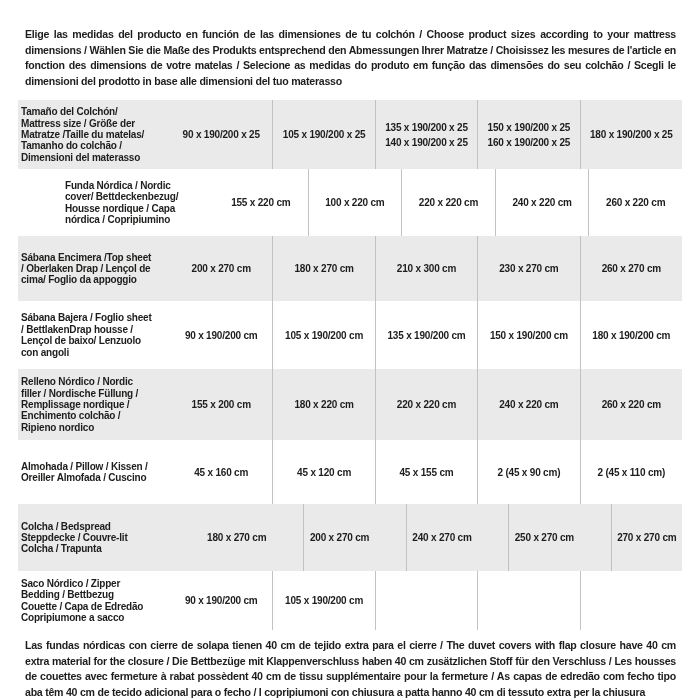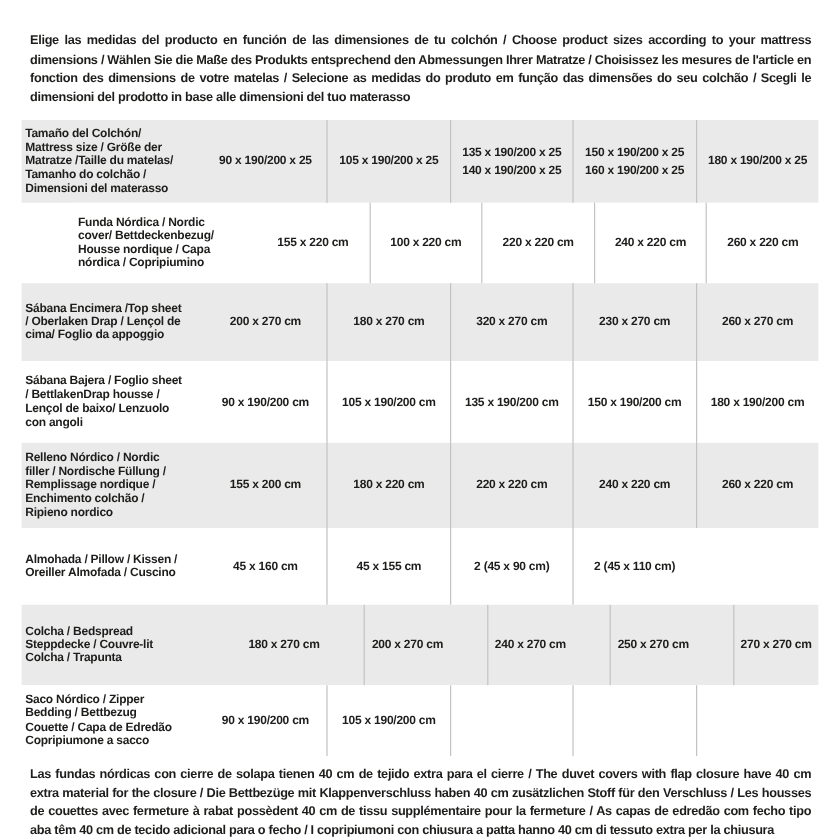--- a/index.html
+++ b/index.html
@@ -105,21 +105,21 @@
       <div class="cell value sep">100 x 220 cm</div>
       <div class="cell value sep">220 x 220 cm</div>
       <div class="cell value sep">240 x 220 cm</div>
       <div class="cell value sep">260 x 220 cm</div>
     </div>
 
     <div class="trow">
       <div class="cell label">Sábana Encimera /Top sheet / Oberlaken Drap / Lençol de cima/ Foglio da appoggio</div>
       <div class="cell value">200 x 270 cm</div>
       <div class="cell value sep">180 x 270 cm</div>
-      <div class="cell value sep">320 x 270 cm</div>
+      <div class="cell value sep">210 x 300 cm</div>
       <div class="cell value sep">230 x 270 cm</div>
       <div class="cell value sep">260 x 270 cm</div>
     </div>
 
     <div class="trow">
       <div class="cell label">Sábana Bajera / Foglio sheet / BettlakenDrap housse / Lençol de baixo/ Lenzuolo con angoli</div>
       <div class="cell value">90 x 190/200 cm</div>
       <div class="cell value sep">105 x 190/200 cm</div>
       <div class="cell value sep">135 x 190/200 cm</div>
       <div class="cell value sep">150 x 190/200 cm</div>
@@ -131,20 +131,21 @@
       <div class="cell value">155 x 200 cm</div>
       <div class="cell value sep">180 x 220 cm</div>
       <div class="cell value sep">220 x 220 cm</div>
       <div class="cell value sep">240 x 220 cm</div>
       <div class="cell value sep">260 x 220 cm</div>
     </div>
 
     <div class="trow">
       <div class="cell label">Almohada  / Pillow / Kissen / Oreiller Almofada / Cuscino</div>
       <div class="cell value">45 x 160 cm</div>
+      <div class="cell value sep">45 x 120 cm</div>
       <div class="cell value sep">45 x 155 cm</div>
       <div class="cell value sep">2 (45 x 90 cm)</div>
       <div class="cell value sep">2 (45 x 110 cm)</div>
     </div>
 
     <div class="trow">
       <div class="cell label">Colcha / Bedspread Steppdecke / Couvre-lit Colcha / Trapunta</div>
       <div class="cell value">180 x 270 cm</div>
       <div class="cell value sep">200 x 270 cm</div>
       <div class="cell value sep">240 x 270 cm</div>

